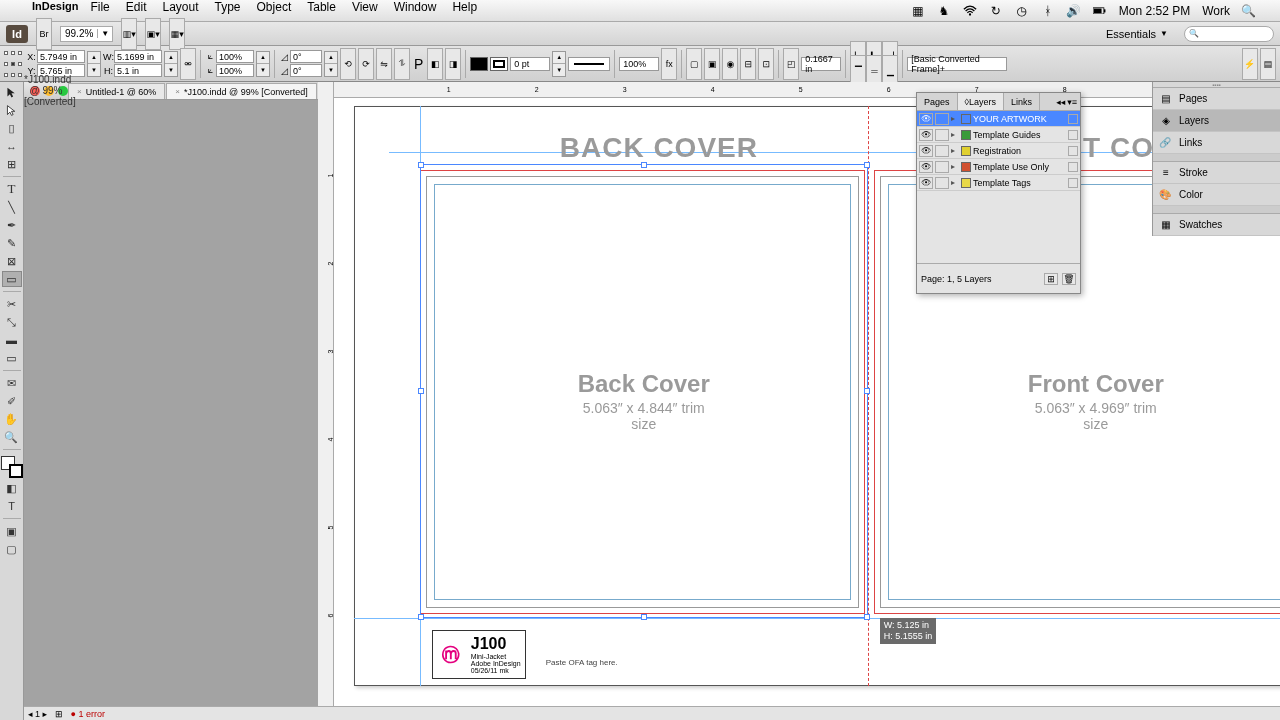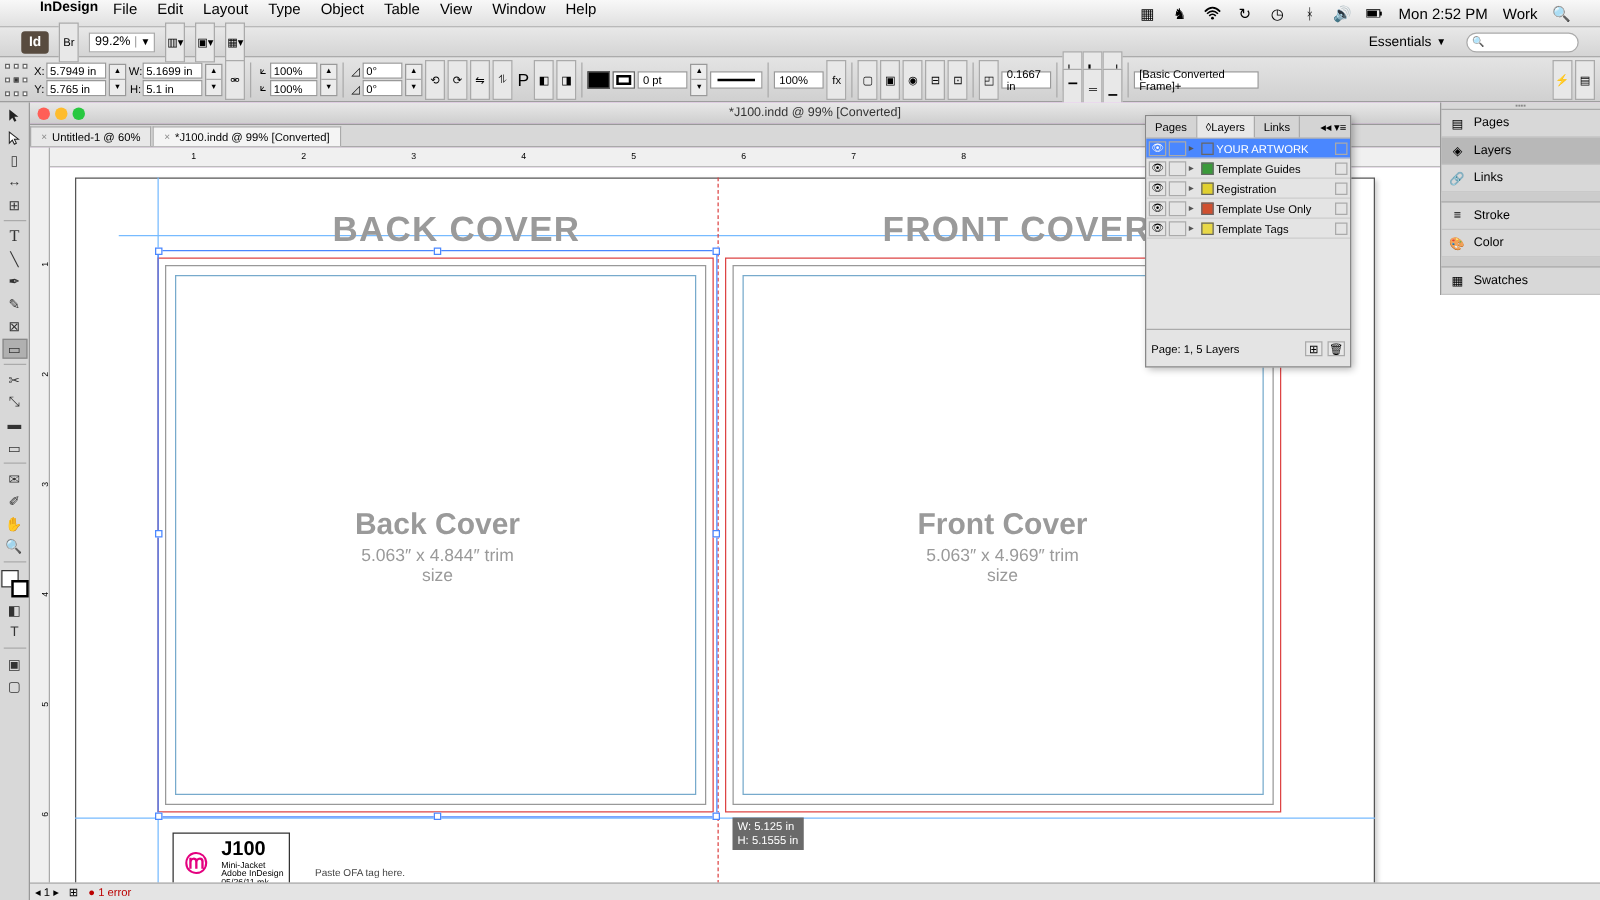--- a/index.html
+++ b/index.html
@@ -3,21 +3,21 @@
 <meta charset="utf-8">
 <style>
 *{margin:0;padding:0;box-sizing:border-box;font-family:"Lucida Grande",Arial,sans-serif;-webkit-font-smoothing:antialiased}
 body{width:1280px;height:720px;background:#e8e8e8;position:relative;overflow:hidden;font-size:11px}
 .menubar{height:22px;background:linear-gradient(#f8f8f8,#e0e0e0);display:flex;padding:0 24px;border-bottom:1px solid #aaa}
 .menubar .apple{font-size:14px;margin-right:8px}
 .menubar .app{font-weight:bold;margin-right:12px}
 .menubar .m{margin-right:16px;font-size:12px}
 .menubar .right{margin-left:auto;display:flex;align-items:center;gap:12px;font-size:12px}
 .menubar .ico{width:14px;height:14px;display:inline-flex;align-items:center;justify-content:center}
-.appbar{height:24px;background:linear-gradient(#e8e8e8,#d4d4d4);border-bottom:1px solid #999;display:flex;align-items:center;padding:0 17px;gap:8px}
+.appbar{height:24px;background:linear-gradient(#e8e8e8,#d4d4d4);border-bottom:1px solid #999;display:flex;align-items:center;padding:0 6px;gap:8px}
 .id-logo{width:22px;height:18px;background:#584b3f;border-radius:3px;color:#fff;display:flex;align-items:center;justify-content:center;font-size:11px;font-weight:bold}
 .zoom{display:flex;align-items:center;border:1px solid #aaa;background:#fff;font-size:10px;height:16px}
 .zoom span{padding:0 4px}
 .zoom .dd{border-left:1px solid #aaa;padding:0 3px;font-size:8px}
 .appbar .spacer{flex:1}
 .workspace{font-size:11px;padding:2px 8px;display:flex;align-items:center;gap:4px}
 .search{width:90px;height:16px;background:#fff;border:1px solid #aaa;border-radius:8px;display:flex;align-items:center;padding:0 4px}
 .search:before{content:"🔍";font-size:8px;margin-right:3px}
 .ctrlbar{height:36px;background:linear-gradient(#e4e4e4,#d0d0d0);border-bottom:1px solid #888;display:flex;align-items:center;padding:0 4px;gap:2px;font-size:9px}
 .ref{width:18px;height:26px;position:relative;margin-right:2px}
@@ -39,21 +39,21 @@
 .preset{width:100px;height:14px;border:1px solid #999;background:#fff;font-size:9px;display:flex;align-items:center;padding:0 3px}
 .doc{position:absolute;left:0;top:82px;right:0;bottom:0;display:flex}
 .toolbox{width:24px;background:#d8d8d8;border-right:1px solid #999;display:flex;flex-direction:column;align-items:center;padding:2px 0;gap:2px}
 .tool{width:20px;height:16px;display:flex;align-items:center;justify-content:center;font-size:11px;color:#333;border:1px solid transparent}
 .tool.sel{background:#b0b0b0;border:1px solid #888}
 .tool svg{width:13px;height:13px}
 .tdiv{width:18px;height:1px;background:#aaa;margin:2px 0}
 .fillstroke{width:22px;height:22px;position:relative;margin-top:2px}
 .fillstroke .f{position:absolute;top:0;left:0;width:14px;height:14px;background:#fff;border:1px solid #333}
 .fillstroke .s{position:absolute;bottom:0;right:0;width:14px;height:14px;background:#fff;border:2px solid #000}
-.canvas-wrap{flex:1;display:flex;flex-direction:column;position:relative;background:#f0abfc}
+.canvas-wrap{flex:1;display:flex;flex-direction:row;position:relative;background:#a3a3a3}
 .titlebar{height:18px;background:linear-gradient(#e8e8e8,#cecece);border-bottom:1px solid #999;display:flex;align-items:center;font-size:10px;position:relative}
 .titlebar .dots{display:flex;gap:4px;margin-left:6px}
 .titlebar .dot{width:10px;height:10px;border-radius:50%}
 .titlebar .r{background:#ff5f57}
 .titlebar .y{background:#febc2e}
 .titlebar .g{background:#28c840}
 .titlebar .tt{position:absolute;left:0;right:0;text-align:center;font-size:10px;color:#333}
 .tabs{height:18px;background:#d8d8d8;border-bottom:1px solid #999;display:flex;align-items:flex-end}
 .tab{height:16px;padding:0 8px;display:flex;align-items:center;font-size:9px;border:1px solid #aaa;border-bottom:0;margin-right:1px;background:#e8e8e8}
 .tab .x{margin-right:4px;font-size:8px;color:#888}

